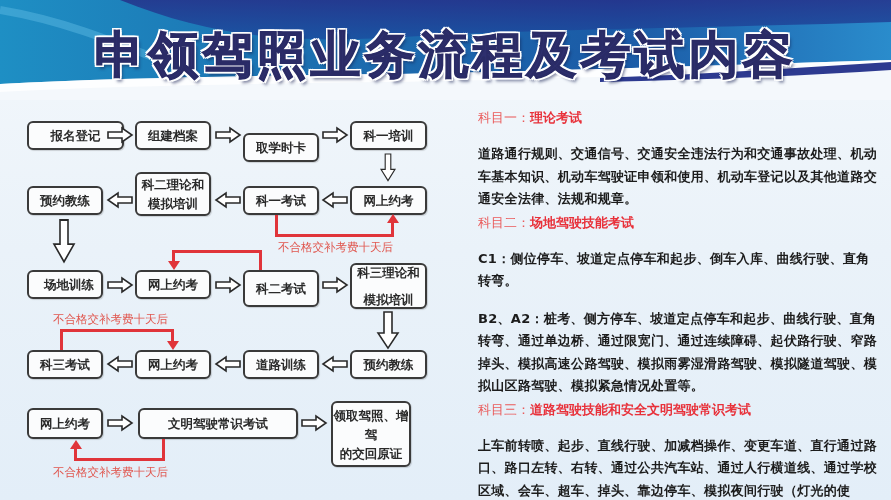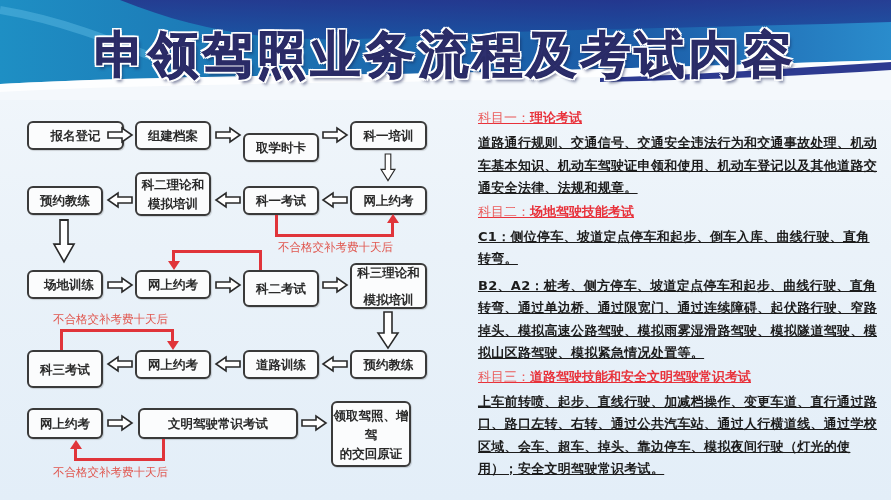--- a/index.html
+++ b/index.html
@@ -35,26 +35,26 @@
   }
   .tri-up { position: absolute; width: 0; height: 0;
     border-left: 6px solid transparent; border-right: 6px solid transparent; border-bottom: 9px solid #e0343a; }
   .tri-down { position: absolute; width: 0; height: 0;
     border-left: 6px solid transparent; border-right: 6px solid transparent; border-top: 9px solid #e0343a; }
   .panel {
     position: absolute; left: 478px; top: 108px; width: 400px;
   }
   .sec-title {
     font-family: "DejaVu Sans", sans-serif; font-weight: bold; font-size: 13px;
-    color: #e8313a; line-height: 20px; margin: 0 0 2px 0; white-space: nowrap; text-decoration: underline;
+    color: #e8313a; line-height: 20px; margin: 0 0 2px 0; white-space: nowrap;
   }
   .sec-title .lbl { color: #ea5a5a; font-weight: normal; }
   .para {
     font-family: "DejaVu Sans", sans-serif; font-weight: bold; font-size: 13px;
-    color: #1c1c1c; line-height: 22.5px; margin: 4px 0 2px 0; letter-spacing: 0.3px; text-decoration: underline;
+    color: #1c1c1c; line-height: 22.5px; margin: 15px 0 2px 0; letter-spacing: 0.3px;
   }
 </style>
 </head>
 <body>
 
 <div class="banner">
   <svg width="891" height="100" viewBox="0 0 891 100">
     <defs>
       <linearGradient id="bg1" x1="0" y1="0" x2="1" y2="0">
         <stop offset="0" stop-color="#1e8fc4"></stop>
@@ -113,21 +113,21 @@
       <span>网上约考</span>
     </div>
   <div class="box" style="left:243px;top:270px;width:76px;height:37px;">
       <span>科二考试</span>
     </div>
   <div class="box" style="left:350px;top:263px;width:77px;height:46px;flex-direction:column;gap:8px;">
       <span>科三理论和</span>
       <span>模拟培训</span>
     </div>
 
-  <div class="box" style="left:27px;top:350px;width:76px;height:38px;">
+  <div class="box" style="left:27px;top:350px;width:76px;height:29px;">
       <span>科三考试</span>
     </div>
   <div class="box" style="left:135px;top:350px;width:76px;height:29px;">
       <span>网上约考</span>
     </div>
   <div class="box" style="left:243px;top:350px;width:76px;height:29px;">
       <span>道路训练</span>
     </div>
   <div class="box" style="left:350px;top:350px;width:77px;height:29px;">
       <span>预约教练</span>

